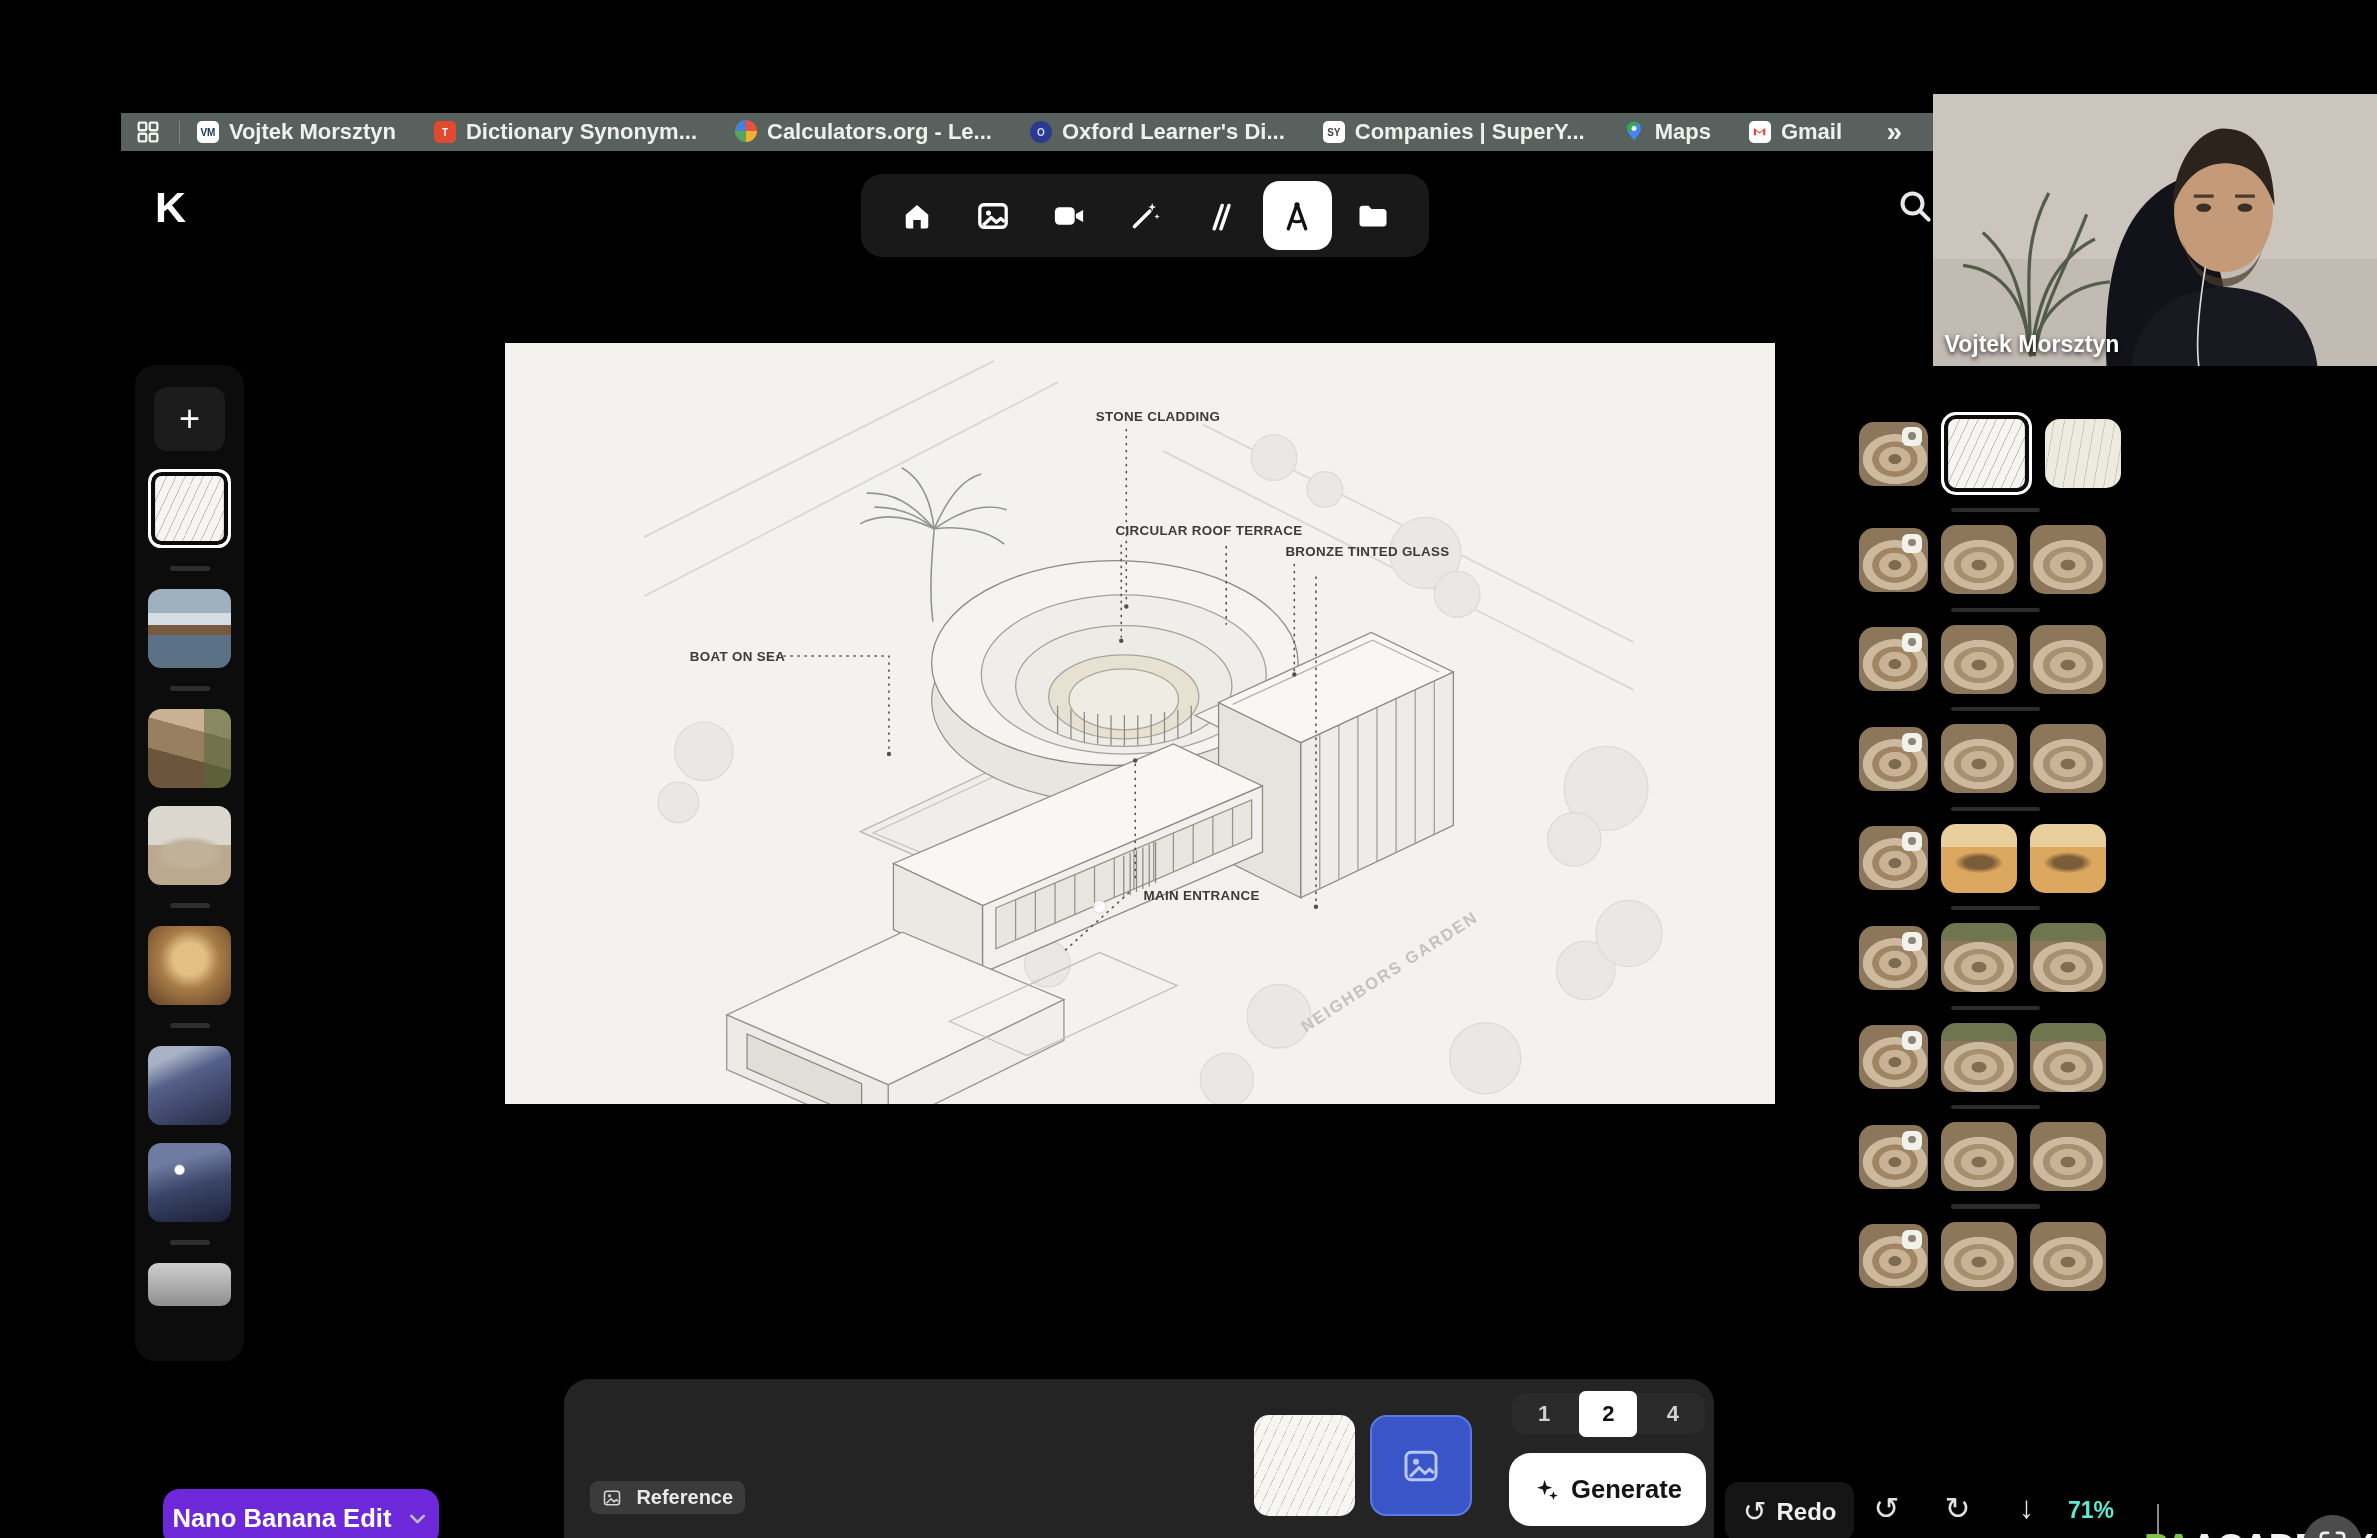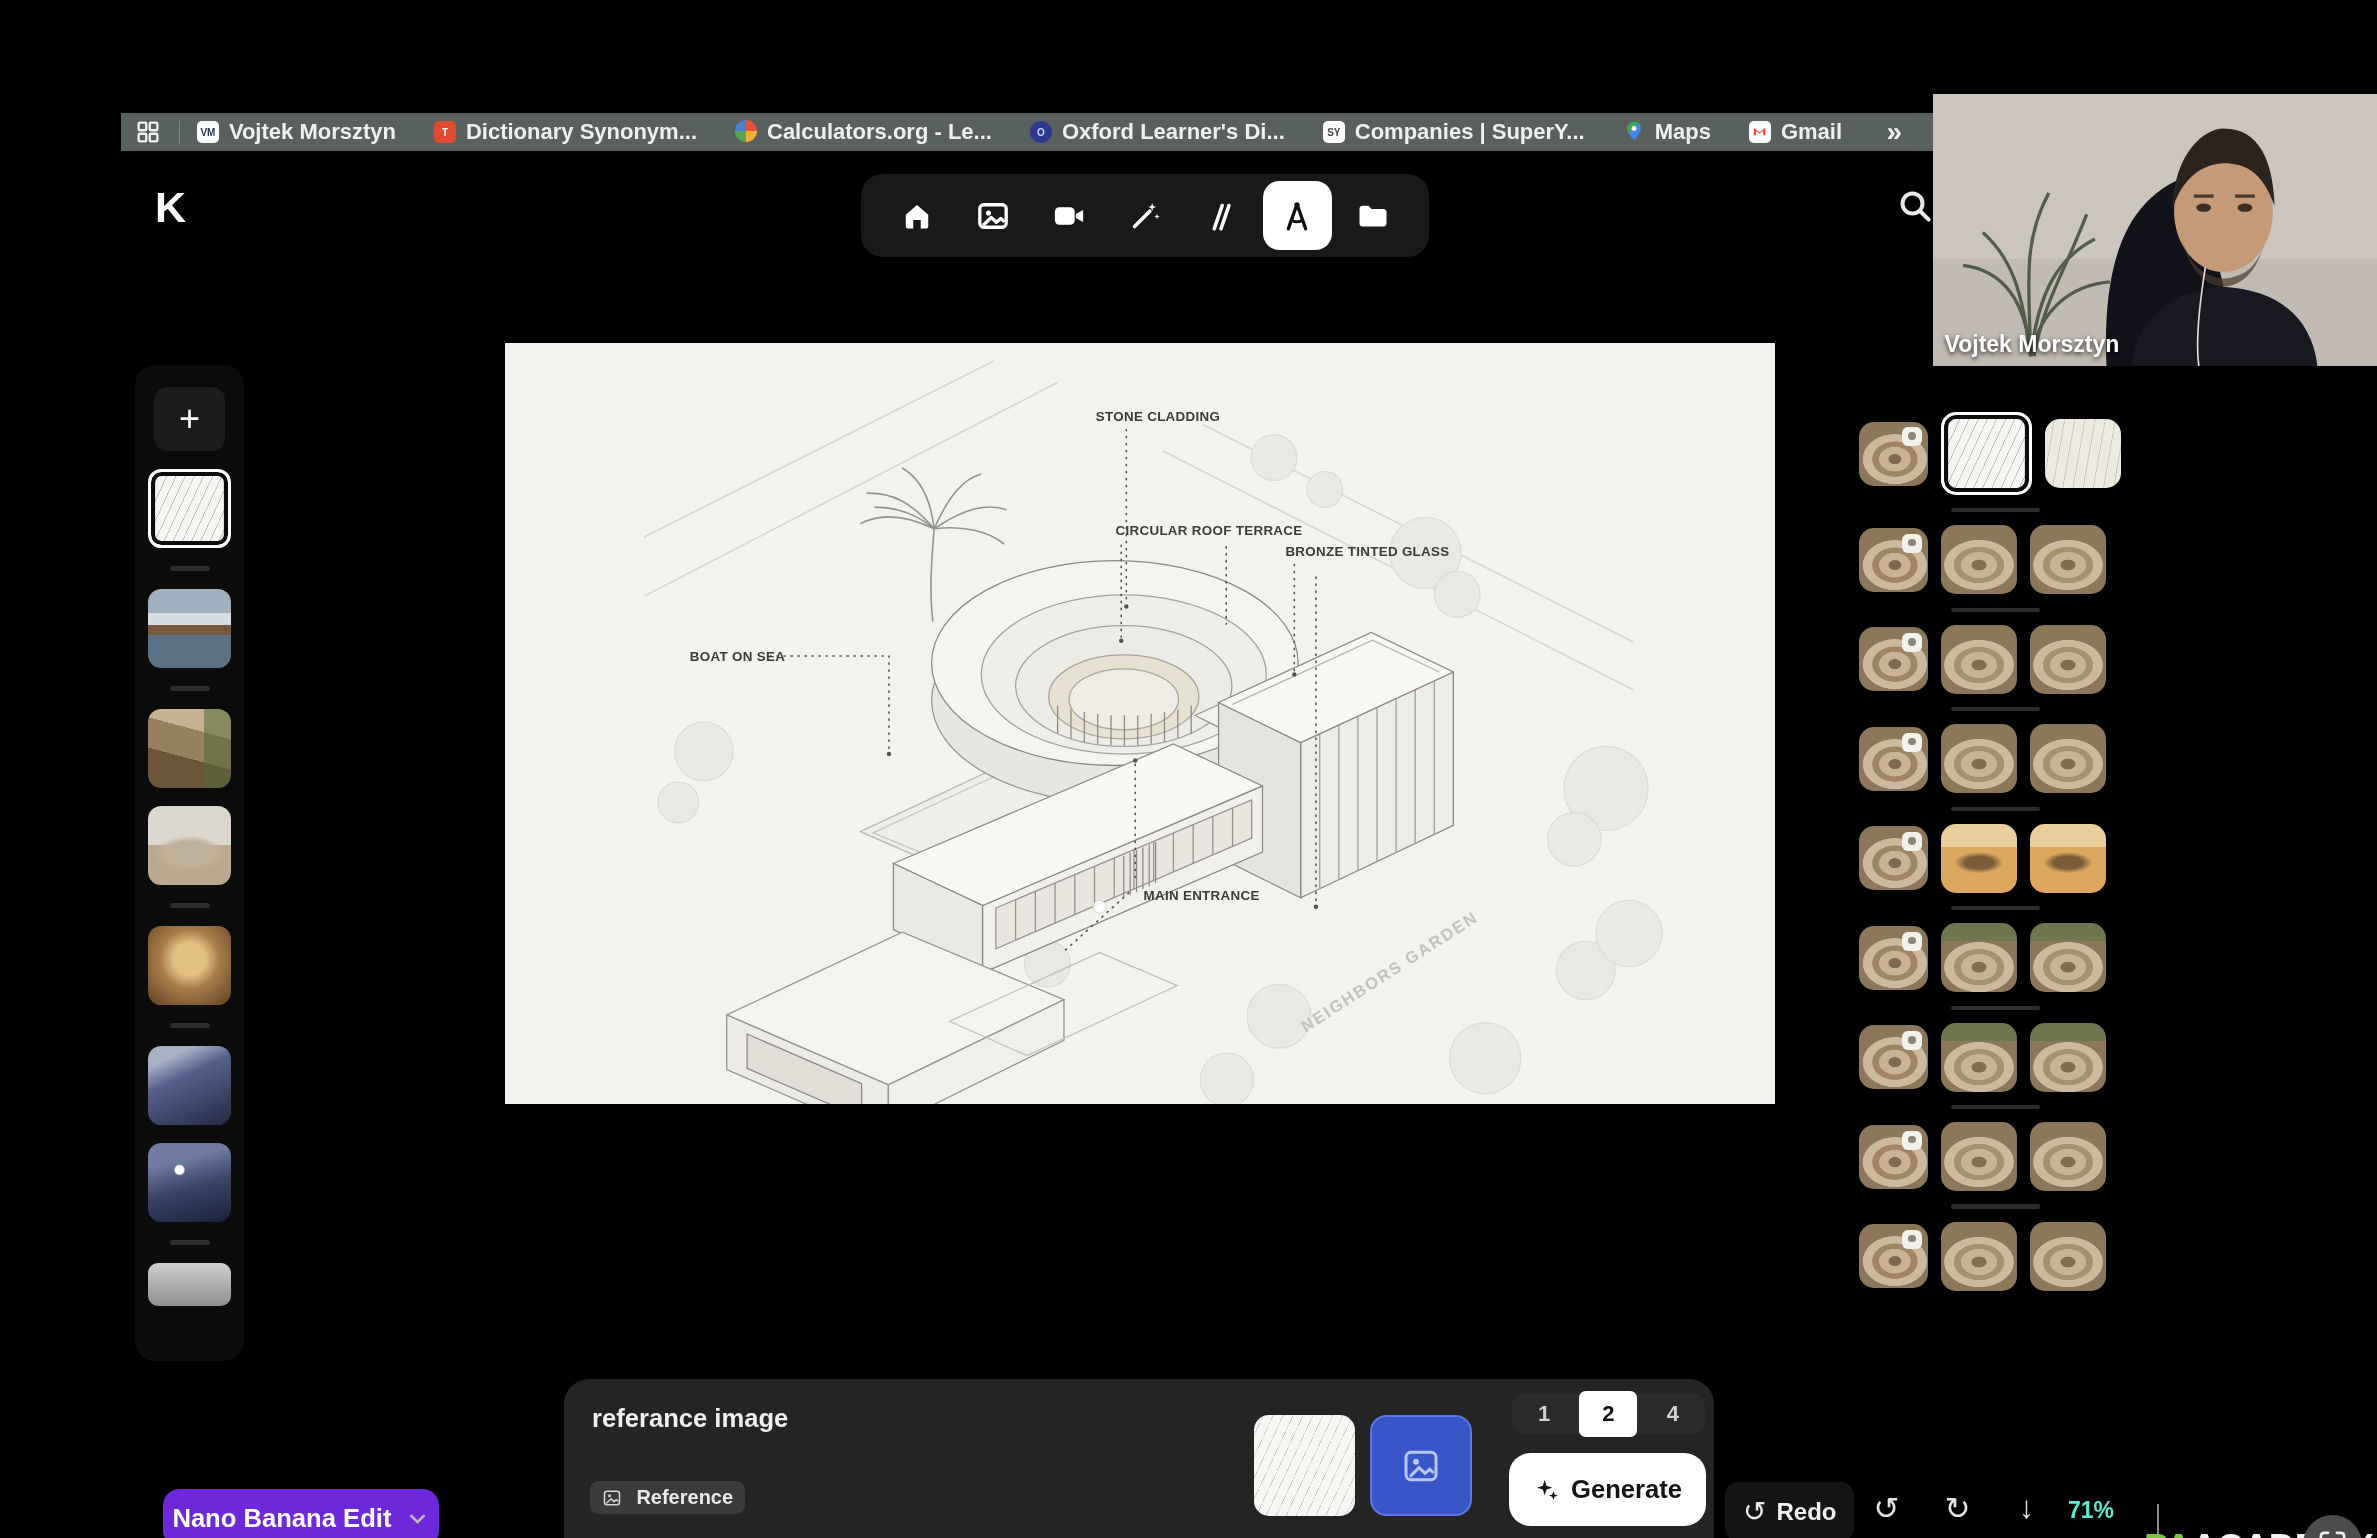--- a/index.html
+++ b/index.html
@@ -534,21 +534,20 @@
         <div class="rthumb th-tan">
           <span class="badge"></span>
         </div>
         <div class="rthumb th-tan-ring"></div>
         <div class="rthumb th-tan-ring"></div>
       </div>
     </div>
 
   <div class="prompt-bar">
     <div class="prompt-text">
-      <div>referance image</div>
     </div>
     <div class="ref-chip">
       <svg viewBox="0 0 24 24">
         <rect x="3" y="4" width="18" height="16" rx="3" fill="none" stroke="currentColor" stroke-width="1.8"></rect>
         <circle cx="9" cy="9.4" r="1.8" fill="currentColor"></circle>
         <path d="M5.4 18.4 10.8 13l3.6 3.4 2.8-2.4 2.4 2.2" fill="none" stroke="currentColor" stroke-width="1.8"></path>
       </svg>
       <span class="lbl">Reference</span>
     </div>
     <div class="ref-thumb"></div>

